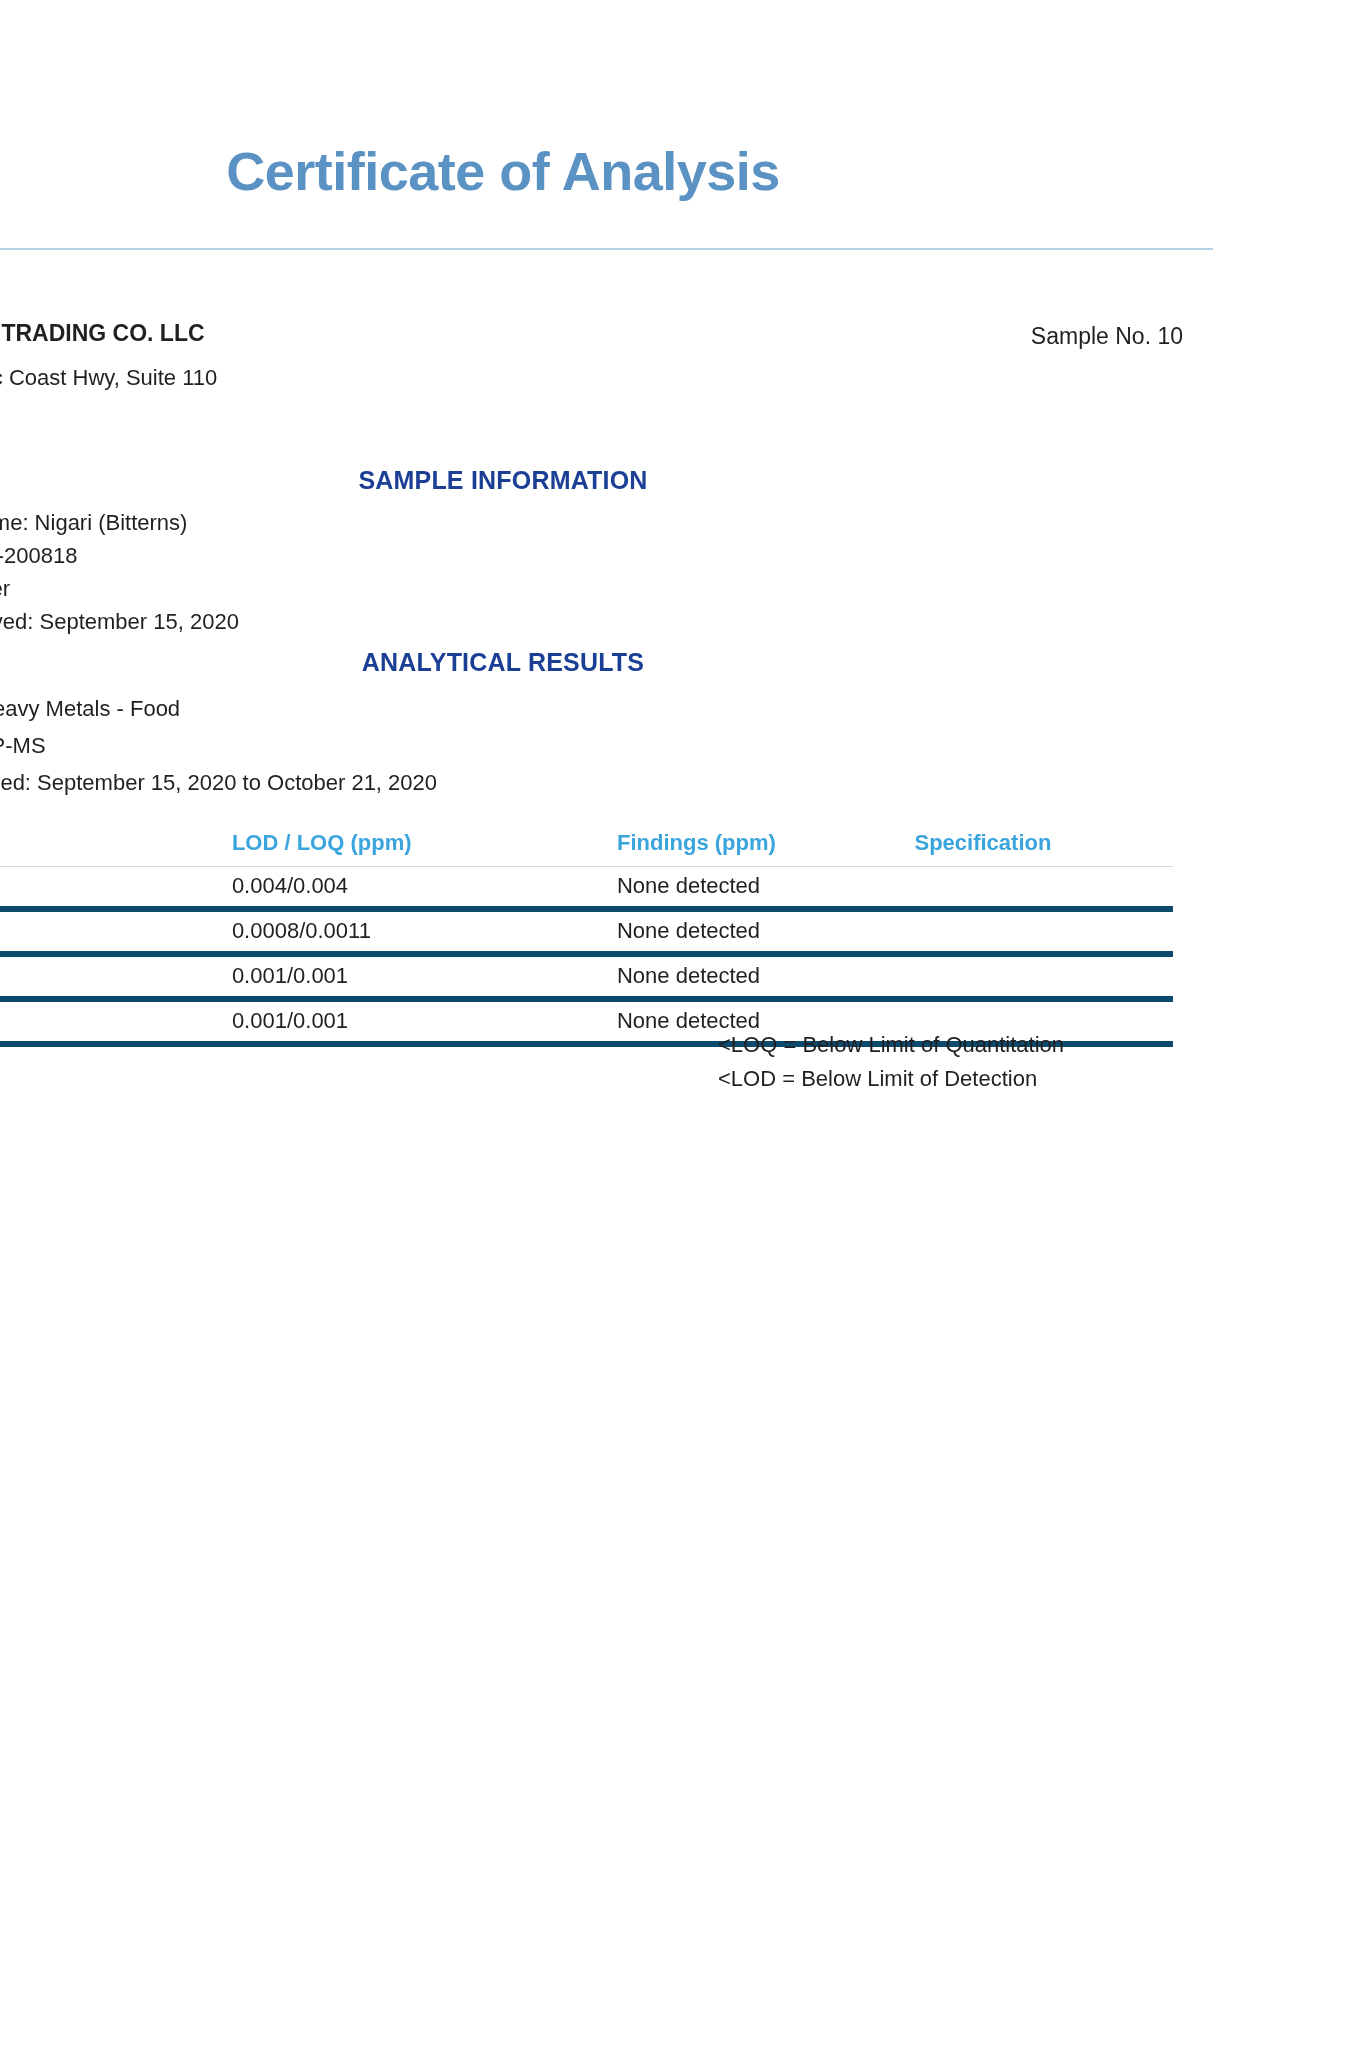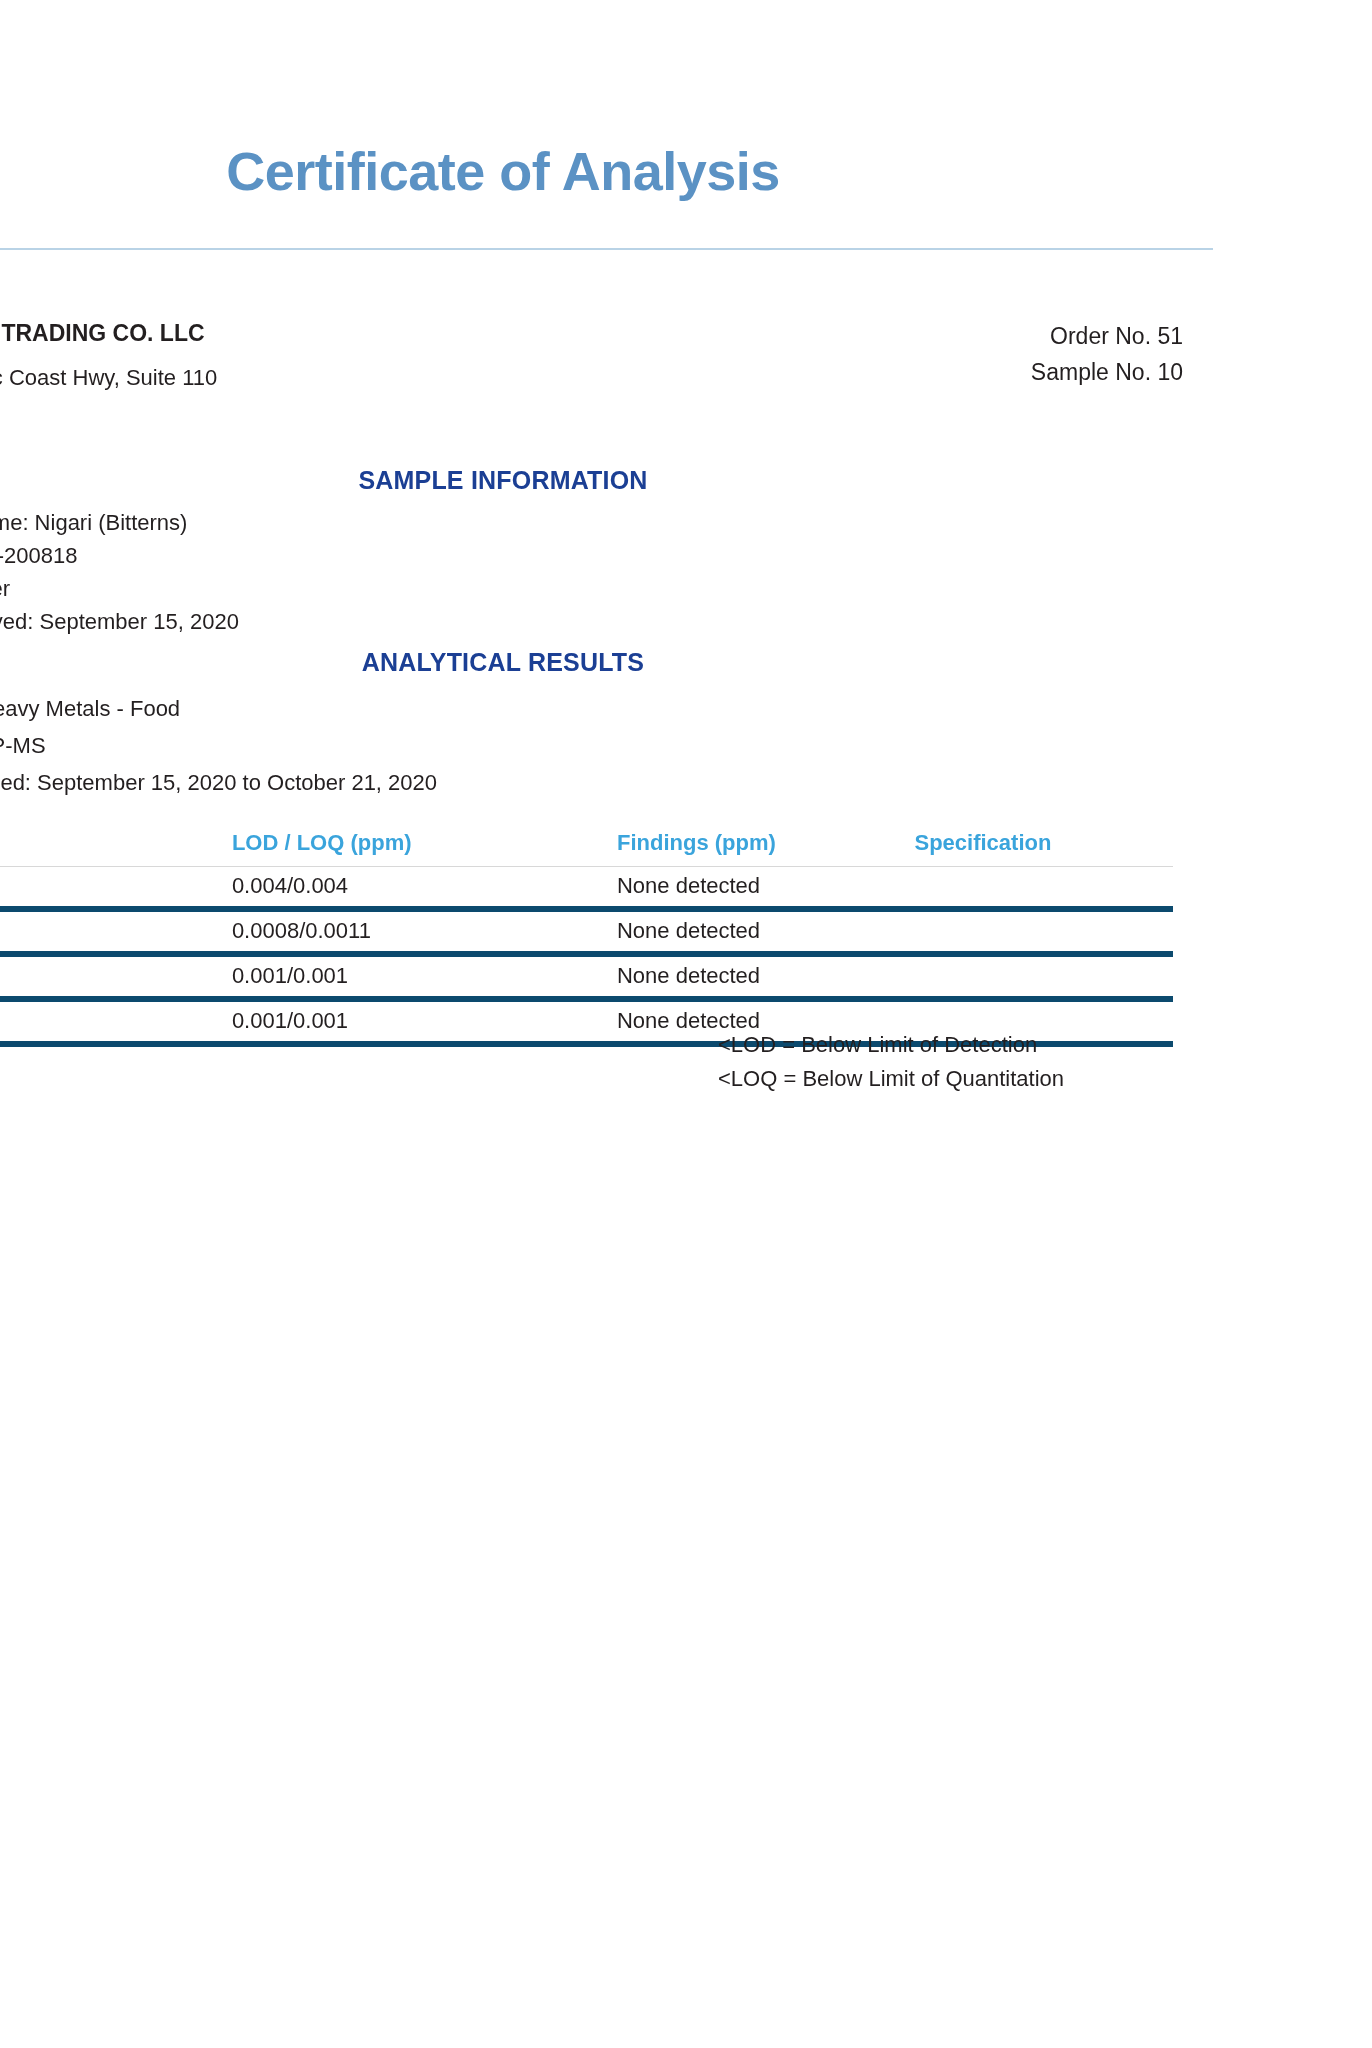--- a/index.html
+++ b/index.html
@@ -171,21 +171,20 @@
 
   <div class="title">Certificate of Analysis</div>
   <div class="header-rule"></div>
 
   <div class="company">
     <div class="company-name">GENERAL TRADING CO. LLC</div>
     <div class="company-addr">1234 Pacific Coast Hwy, Suite 110</div>
   </div>
 
   <div class="orderblock">
-    <div>Order No. 51</div>
     <div>Sample No. 10</div>
   </div>
 
   <div class="section-heading" id="sample-info-heading">SAMPLE INFORMATION</div>
 
   <div class="info-list">
     <div>Sample Name: Nigari (Bitterns)</div>
     <div>Lot No.: NB-200818</div>
     <div>Matrix: Other</div>
     <div>Date Received: September 15, 2020</div>
@@ -230,17 +229,17 @@
       <tr>
         <td>Lead</td>
         <td>0.001/0.001</td>
         <td class="findings">None detected</td>
         <td></td>
       </tr>
     </tbody>
   </table>
 
   <div class="footnotes">
+    <div>&lt;LOQ = Below Limit of Quantitation</div>
     <div>&lt;LOD = Below Limit of Detection</div>
-    <div>&lt;LOQ = Below Limit of Quantitation</div>
   </div>
 
 </div>
 
 </body></html>

